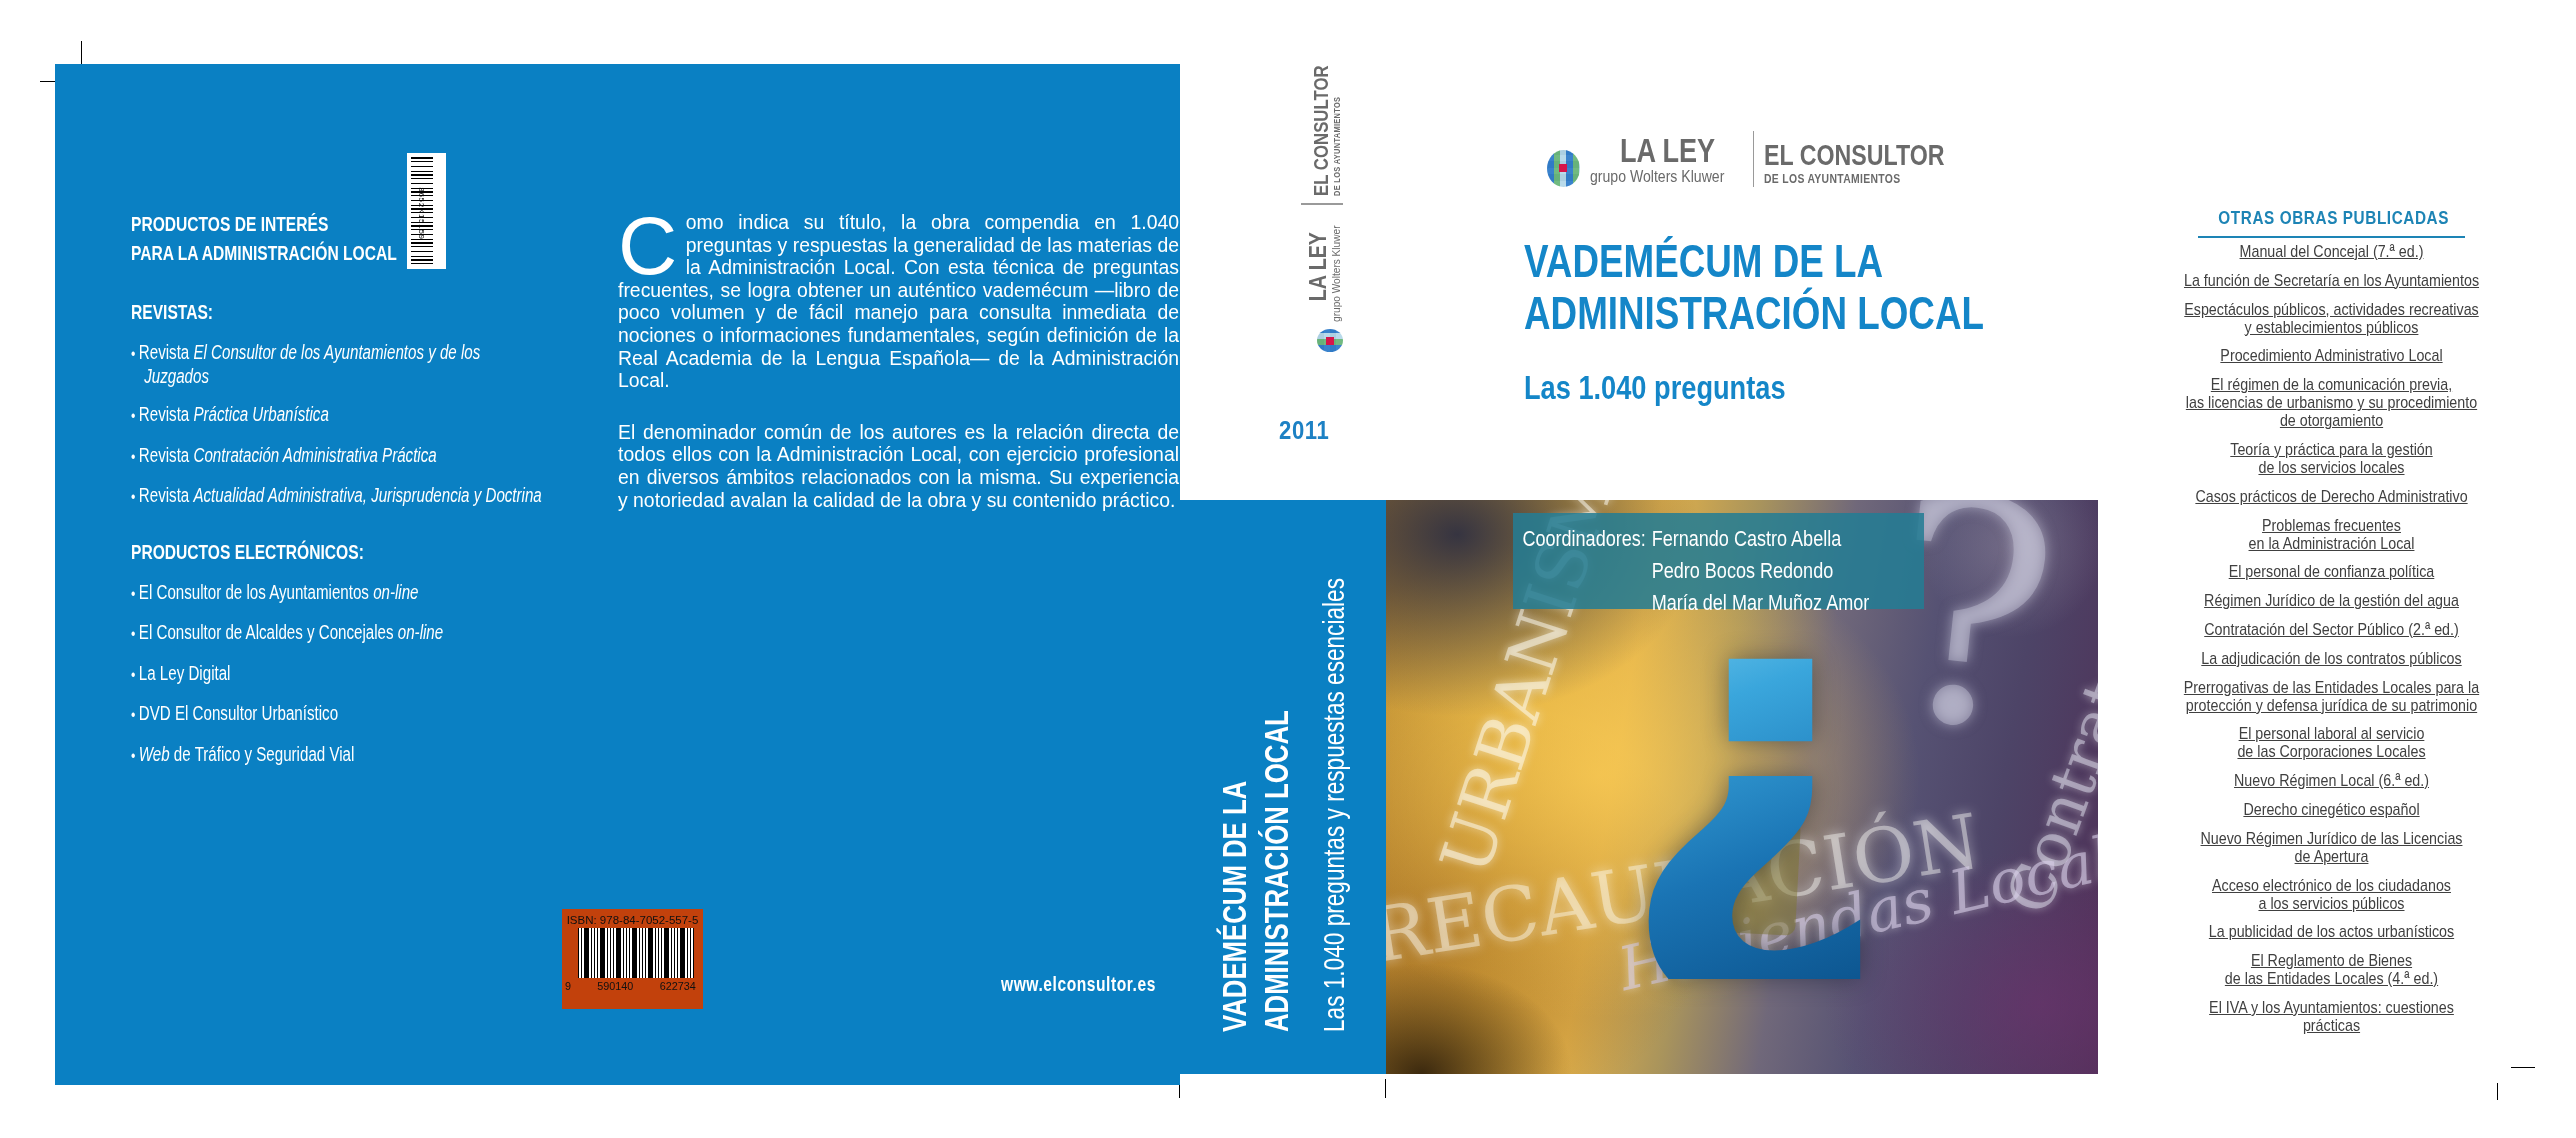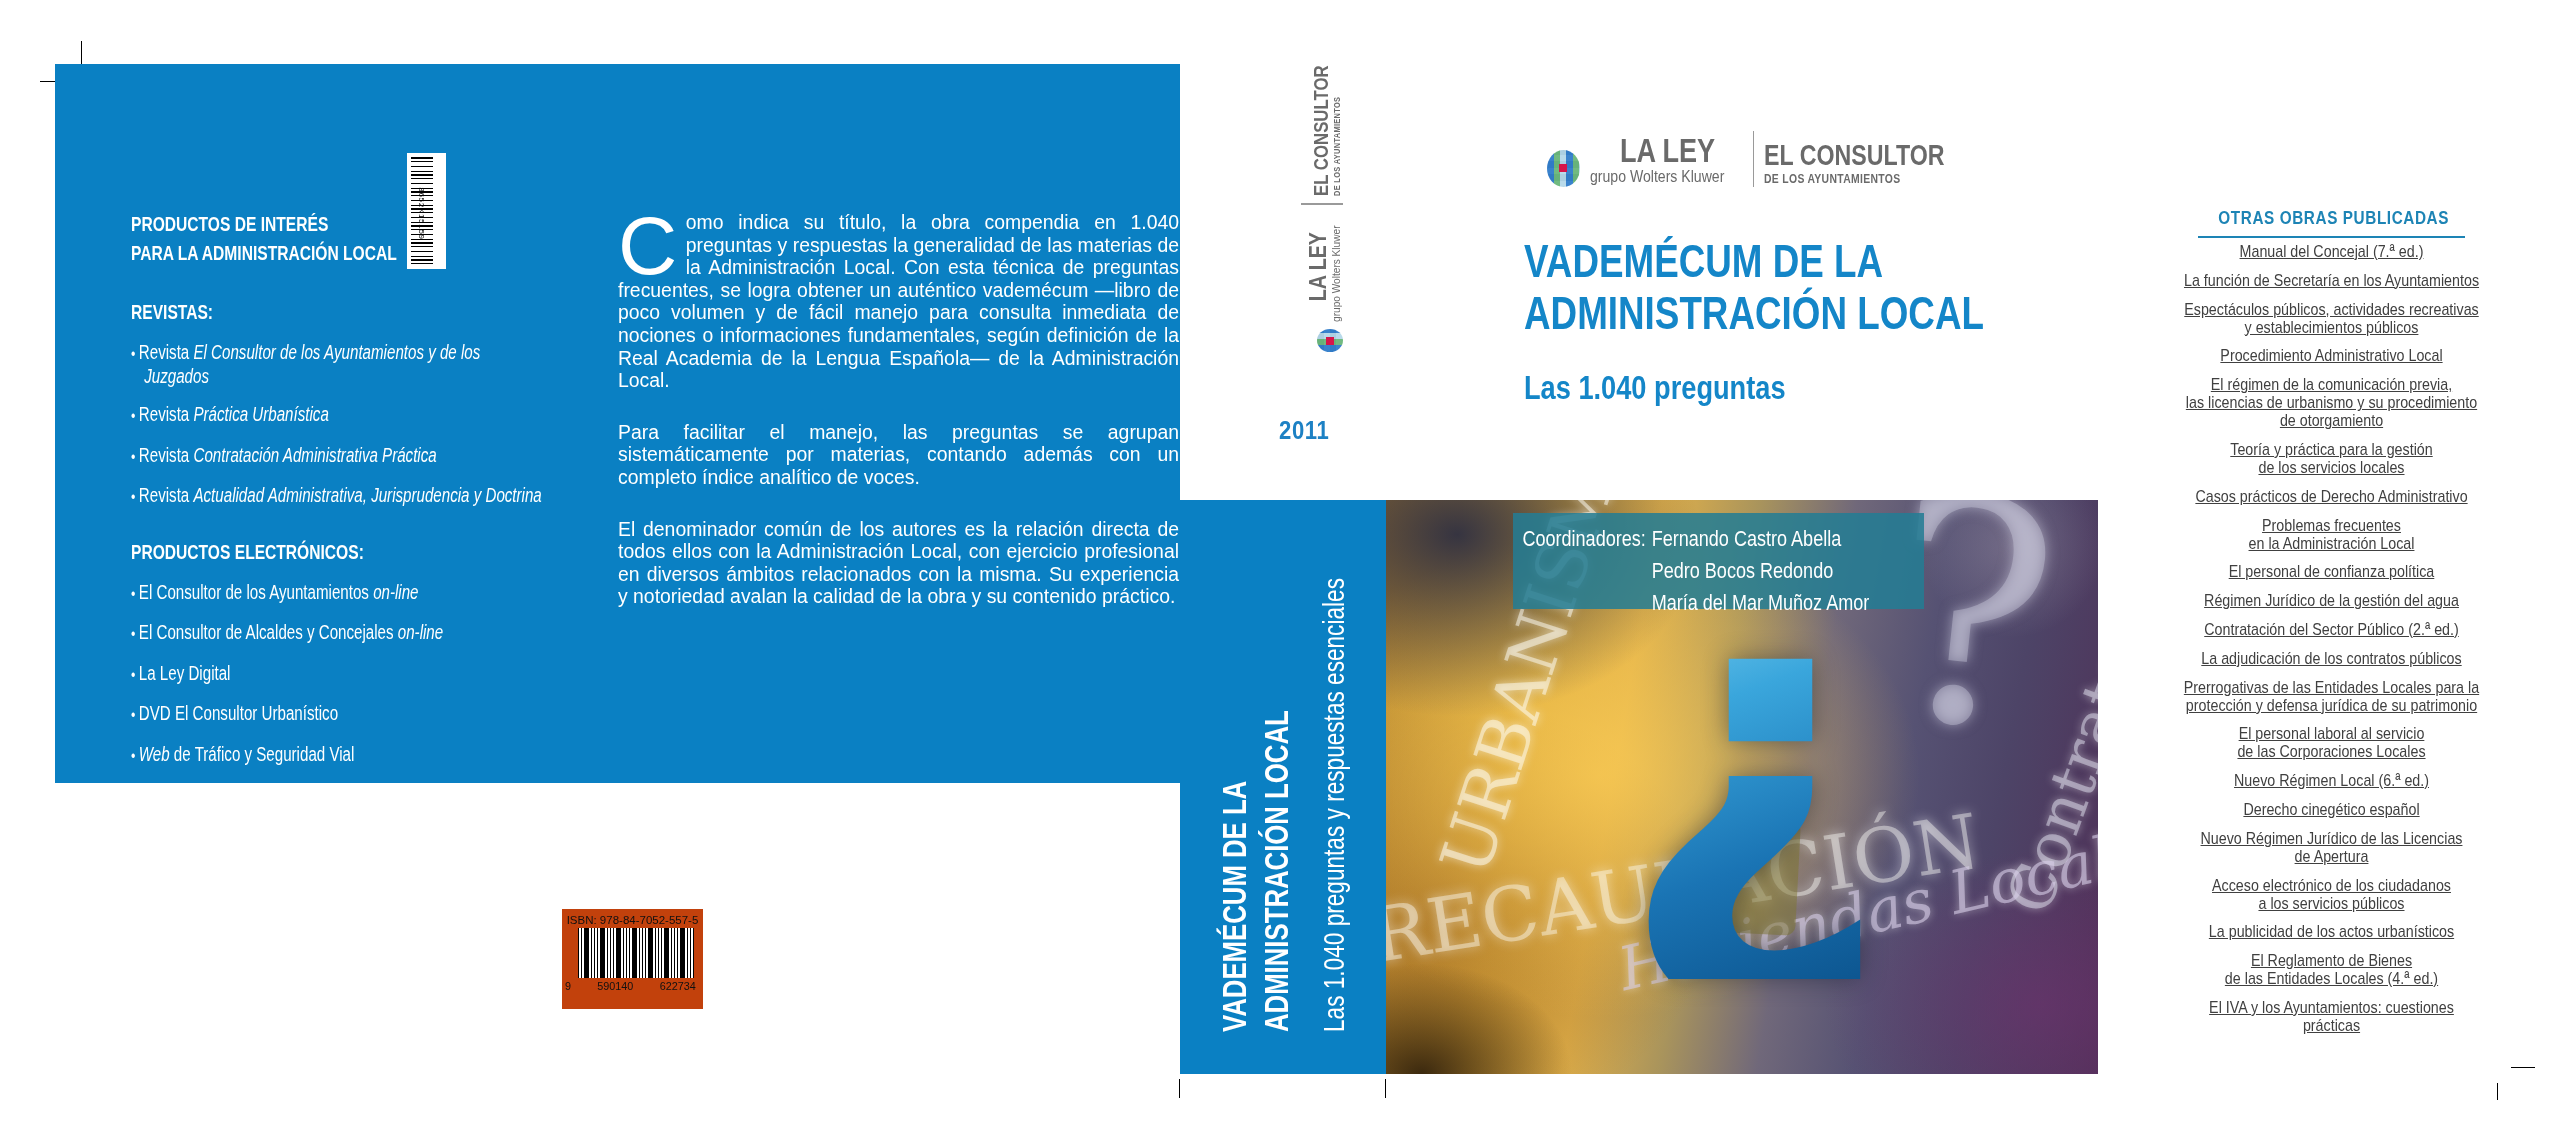--- a/index.html
+++ b/index.html
@@ -1,21 +1,21 @@
 <!DOCTYPE html>
 <html style="font-size:11.5px"><head>
 <meta charset="utf-8">
 <style>
   html,body{margin:0;padding:0;background:#e8e8e8;}
   #page{position:relative;width:2576px;height:1138px;background:#ffffff;overflow:hidden;
         font-family:"Liberation Sans",sans-serif;}
   
   .mark{position:absolute;background:#000;}
   
-  #back-cover{position:absolute;left:55px;top:64px;width:1125px;height:719px;background:#0a80c3;}
+  #back-cover{position:absolute;left:55px;top:64px;width:1125px;height:1021px;background:#0a80c3;}
   #spine-blue{position:absolute;left:1180px;top:500px;width:206px;height:574px;background:#0a80c3;}
   
   #top-barcode{position:absolute;left:352px;top:89px;width:39px;height:116px;background:#fff;}
   #top-barcode .bars{position:absolute;left:3.6px;top:4.3px;right:13px;bottom:4.3px;
      background:repeating-linear-gradient(180deg,#000 0 2.2px,#fff 2.2px 3.6px,#000 3.6px 5px,#fff 5px 8.6px,#000 8.6px 10px,#fff 10px 13.6px,#000 13.6px 15px,#fff 15px 17px);}
   #top-barcode .code{position:absolute;right:-1.4px;top:56px;transform:rotate(90deg);transform-origin:center;
      font-size:8px;color:#000;letter-spacing:0.7px;}
   
   #back-flap-text{position:absolute;left:76px;top:146px;width:531px;color:#fff;
      transform:scaleX(.78);transform-origin:0 0;}
@@ -157,21 +157,20 @@
           <div class="bf-item"><span class="bullet">• </span><span>El Consultor de los Ayuntamientos </span><span class="it">on-line</span></div>
           <div class="bf-item"><span class="bullet">• </span><span>El Consultor de Alcaldes y Concejales </span><span class="it">on-line</span></div>
           <div class="bf-item"><span class="bullet">• </span><span>La Ley Digital</span></div>
           <div class="bf-item"><span class="bullet">• </span><span>DVD El Consultor Urbanístico</span></div>
           <div class="bf-item"><span class="bullet">• </span><span class="it">Web</span><span> de Tráfico y Seguridad Vial</span></div>
         </div>
     </div>
 
     <div id="back-paragraphs">
         <p><span class="dropcap">C</span>omo indica su título, la obra compendia en 1.040 preguntas y respuestas la generalidad de las materias de la Administración Local. Con esta técnica de preguntas frecuentes, se logra obtener un auténtico vademécum —libro de poco volumen y de fácil manejo para consulta inmediata de nociones o informaciones fundamentales, según definición de la Real Academia de la Lengua Española— de la Administración Local.</p>
-        <p>Para facilitar el manejo, las preguntas se agrupan sistemáticamente por materias, contando además con un completo índice analítico de voces.</p>
         <p>El denominador común de los autores es la relación directa de todos ellos con la Administración Local, con ejercicio profesional en diversos ámbitos relacionados con la misma. Su experiencia y notoriedad avalan la calidad de la obra y su contenido práctico.</p>
       </div>
 
     <div id="isbn-box">
       <div class="isbn-label">ISBN: 978-84-7052-557-5</div>
       <div class="ean-bars"></div>
       <div class="ean-digits">
         <span>9</span>
         <span>590140</span>
         <span>622734</span>

